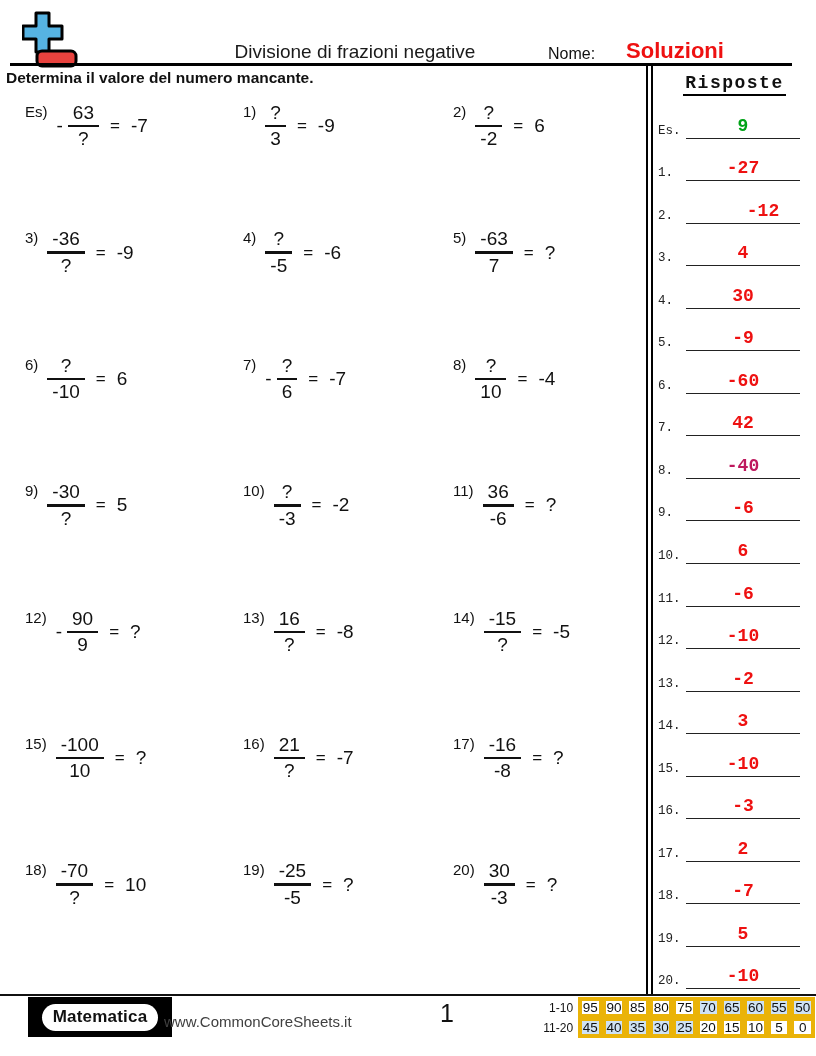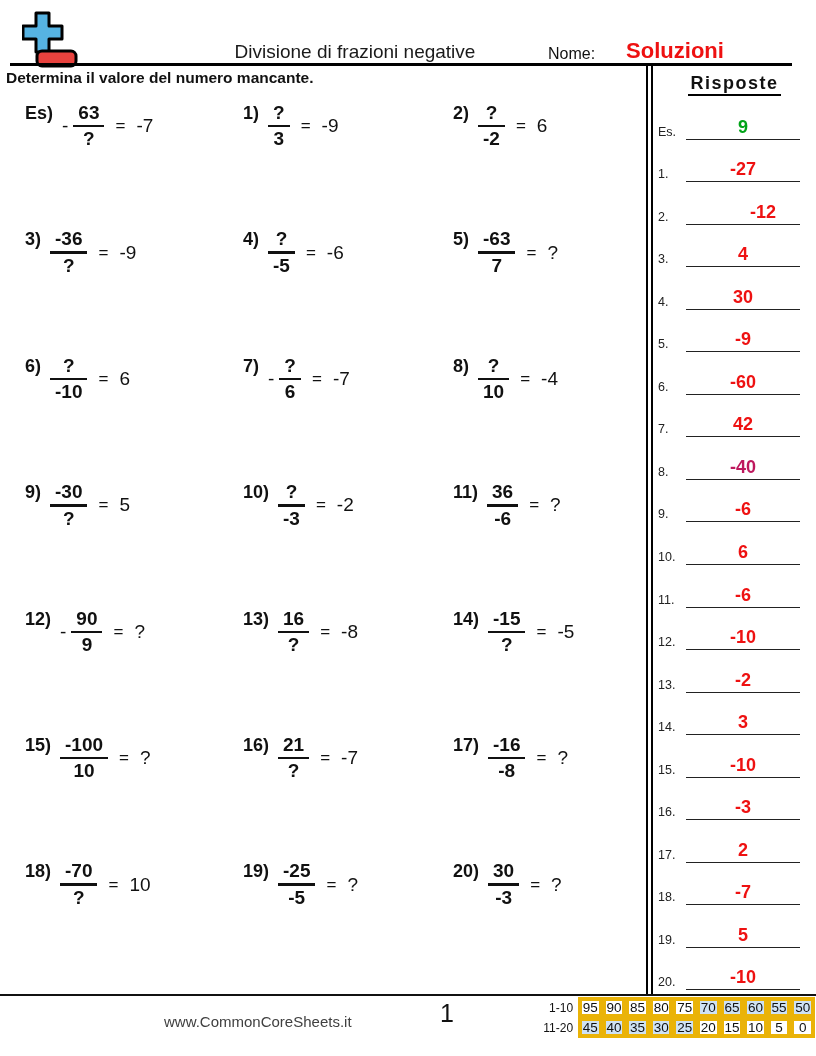--- a/index.html
+++ b/index.html
@@ -18,36 +18,36 @@
   .name-value { position:absolute; left:675px; top:38px; transform:translateX(-50%);
     font-size:22px; font-weight:bold; }
   .head-rule { position:absolute; left:10px; right:24px; top:63px; height:3px; background:#000; }
   .instruction { position:absolute; left:6px; top:69px; font-size:15.5px; font-weight:bold; }
 
   
   .problems { position:absolute; left:0; top:96px; width:646px; height:888px;
     display:grid; grid-template-columns:218px 210px 1fr; grid-auto-rows:126.4px;
     padding-left:25px; }
   .problem { display:flex; align-items:flex-start; padding-top:6px; }
-  .p-label { font-weight:bold; font-size:18px; margin-right:9px; padding-top:1px; }
+  .p-label { font-weight:normal; font-size:15px; margin-right:9px; padding-top:1px; }
   .p-eq { display:flex; align-items:center; margin-top:1px; }
   .p-prefix { font-size:19px; margin-right:5px; }
   .p-prefix:empty { display:none; }
   .fraction { display:inline-flex; flex-direction:column; align-items:center;
-    font-size:19px; line-height:1.05;font-weight:bold; }
+    font-size:19px; line-height:1.05; }
   .frac-num { padding:0 5px 2px; }
   .frac-bar { align-self:stretch; height:2.5px; background:#111; }
   .frac-den { padding:2px 5px 0; }
   .p-equals { font-size:17px; margin:0 11px; }
   .p-result { font-size:19px; }
 
   
   .vline { position:absolute; top:66px; height:928px; width:2px; background:#000; }
   .vline.a { left:646px; } .vline.b { left:650.5px; }
-  .answers { position:absolute; left:653px; top:66px; width:163px; height:724px; }
+  .answers { position:absolute; left:653px; top:66px; width:163px; height:724px;font-family:Liberation Mono, monospace; }
   .answers-title { text-align:center; margin-top:7px; }
   .answers-title span { font-size:18px; font-weight:bold; letter-spacing:1.5px;
     border-bottom:2.5px solid #000; padding:0 2px 1px; }
   .answer-rows { margin-top:3px; }
   .answer-row { display:flex; align-items:flex-end; height:42.55px; padding:0 16px 0 5px; }
   .a-label { width:28px; font-size:12.5px; color:#222; padding-bottom:1px; flex:none; }
   .a-line { flex:1; border-bottom:1.8px solid #222; text-align:center;
     font-size:18px; font-weight:bold; line-height:1; padding-bottom:3px; }
 
   
@@ -491,20 +491,23 @@
         <div class="answer-row">
         <span class="a-label">20.</span>
         <span class="a-line">
           <span style="color: rgb(238, 17, 17);">-10</span>
         </span>
       </div>
       </div>
   </div>
 
   <div class="footer-rule"></div>
+  <div class="brand-box">
+    <span class="brand-pill">Matematica</span>
+  </div>
   <span class="website">www.CommonCoreSheets.it</span>
   <span class="page-num">1</span>
 
   <div class="score">
     <div class="score-row">
       <span class="score-label">1-10</span>
       <div class="score-cells">
 
       <span class="score-cell" style="background: rgb(255, 255, 255);">95</span>
           <span class="score-cell" style="background: rgb(255, 255, 255);">90</span>

